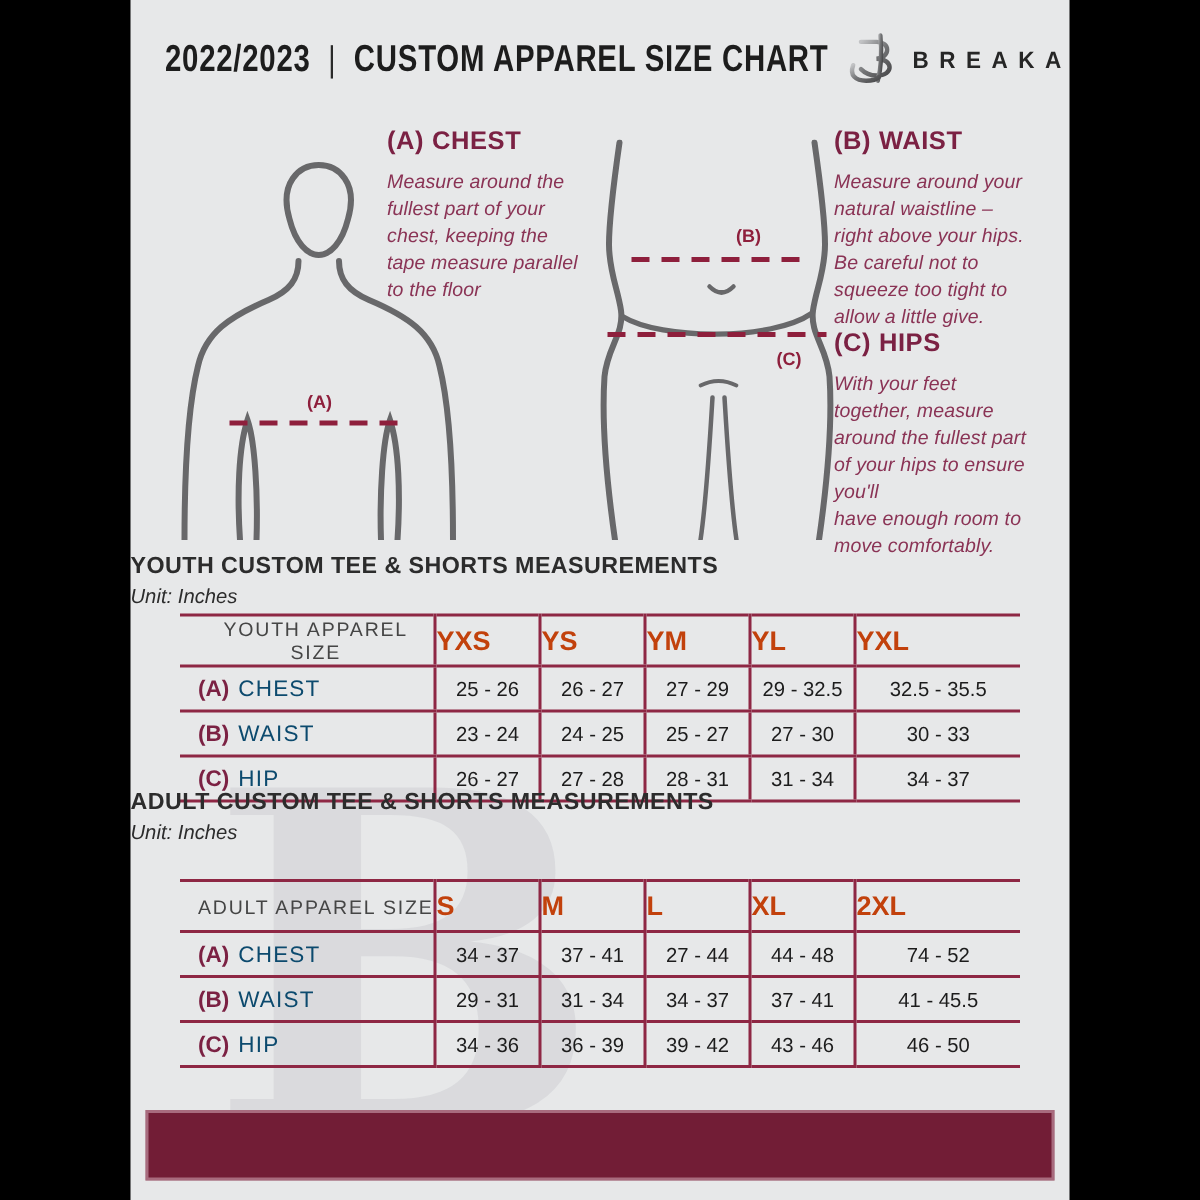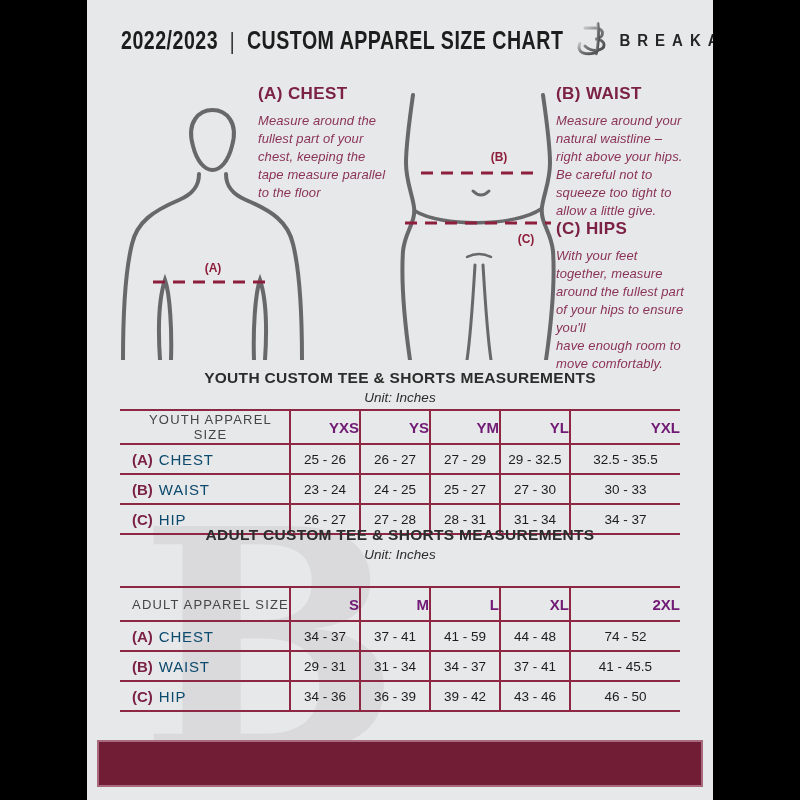--- a/index.html
+++ b/index.html
@@ -15,21 +15,21 @@
   *{margin:0;padding:0;box-sizing:border-box;}
   body{background:#000;font-family:"Liberation Sans",sans-serif;}
   .stage{position:relative;width:800px;height:800px;background:#000;overflow:hidden;}
   .page{position:absolute;left:87px;top:0;width:626px;height:800px;background:var(--page);overflow:hidden;}
 
   
   .watermark{position:absolute;left:52px;top:488px;font-family:"DejaVu Serif",serif;font-weight:700;
     font-size:310px;line-height:1;color:rgba(120,126,138,0.12);user-select:none;}
 
   
-  .masthead{position:absolute;left:12px;top:12px;width:626px;height:56px;display:flex;align-items:center;
+  .masthead{position:absolute;left:1px;top:12px;width:626px;height:56px;display:flex;align-items:center;
     justify-content:space-between;padding:0 40px 0 22px;}
   .mast-title{display:flex;align-items:center;color:#1d1d1d;font-weight:700;font-size:20px;
     letter-spacing:.5px;transform:scale(.98,1.25);transform-origin:left center;white-space:nowrap;}
   .mast-divider{font-weight:400;color:#2a2a2a;margin:0 12px;font-size:19px;}
   .brand{display:flex;align-items:center;gap:9px;}
   .brand-name{font-size:15px;font-weight:700;letter-spacing:7px;color:#262626;transform:scaleY(1.05);}
 
   
   .instr{position:absolute;}
   .instr h3{color:var(--maroon);font-size:17px;font-weight:700;letter-spacing:.4px;}
@@ -37,36 +37,36 @@
     white-space:pre-line;letter-spacing:.1px;}
   .instr-chest{left:171px;top:84px;width:160px;}
   .instr-waist{left:469px;top:84px;width:152px;}
   .instr-hips{left:469px;top:219px;width:152px;}
 
   .fig{position:absolute;}
   .fig-torso{left:28px;top:82px;}
   .fig-hips{left:306px;top:93px;}
 
   
-  .tbl-section{position:absolute;left:0;width:626px;text-align:center;}
+  .tbl-section{position:absolute;left:0;width:626px;}
   .tbl-title{font-size:15.5px;font-weight:700;color:#2c2c2c;letter-spacing:.3px;}
   .tbl-unit{font-size:13.5px;font-style:italic;color:#2c2c2c;margin-top:3px;}
   .youth-head{top:369px;}
   .adult-head{top:526px;}
   table{position:absolute;left:33px;width:560px;border-collapse:collapse;table-layout:fixed;
     border-top:2px solid var(--maroon-line);border-bottom:1px solid var(--maroon-line);}
   .youth-table{top:409px;}
   .adult-table{top:586px;}
   th,td{border-bottom:2px solid var(--maroon-line);vertical-align:middle;}
   th{height:34px;}
   td{height:30px;}
   .cell-size,.cell-val{border-left:2px solid var(--maroon-line);}
   .cell-label-head{text-align:center;padding-left:12px;font-weight:400;font-size:13px;
     letter-spacing:1.2px;color:#454545;}
-  .cell-size{font-size:15px;font-weight:700;color:#701a75;text-align:right;}
+  .cell-size{font-size:18px;font-weight:700;color:#c2410c;text-align:left;}
   .cell-row-label{text-align:left;padding-left:12px;font-size:15px;white-space:nowrap;}
   .row-prefix{font-weight:700;color:var(--maroon);margin-right:6px;}
   .row-name{color:#0c4a6e;letter-spacing:.8px;}
   .cell-val{text-align:center;font-size:13.5px;color:#1c1c1c;}
 
   
   .footer-bar{position:absolute;left:10px;top:740px;width:606px;height:47px;background:var(--footer);
     border:2px solid rgba(236,205,214,0.45);}
 </style>
 </head>
@@ -235,21 +235,21 @@
         <th class="cell-size">L</th>
         <th class="cell-size">XL</th>
         <th class="cell-size">2XL</th>
       </tr>
       <tr>
         <td class="cell-row-label">
           <span class="row-prefix">(A)</span><span class="row-name">CHEST</span>
         </td>
         <td class="cell-val">34 - 37</td>
         <td class="cell-val">37 - 41</td>
-        <td class="cell-val">41 - 59</td>
+        <td class="cell-val">27 - 44</td>
         <td class="cell-val">44 - 48</td>
         <td class="cell-val">74 - 52</td>
       </tr>
       <tr>
         <td class="cell-row-label">
           <span class="row-prefix">(B)</span><span class="row-name">WAIST</span>
         </td>
         <td class="cell-val">29 - 31</td>
         <td class="cell-val">31 - 34</td>
         <td class="cell-val">34 - 37</td>

